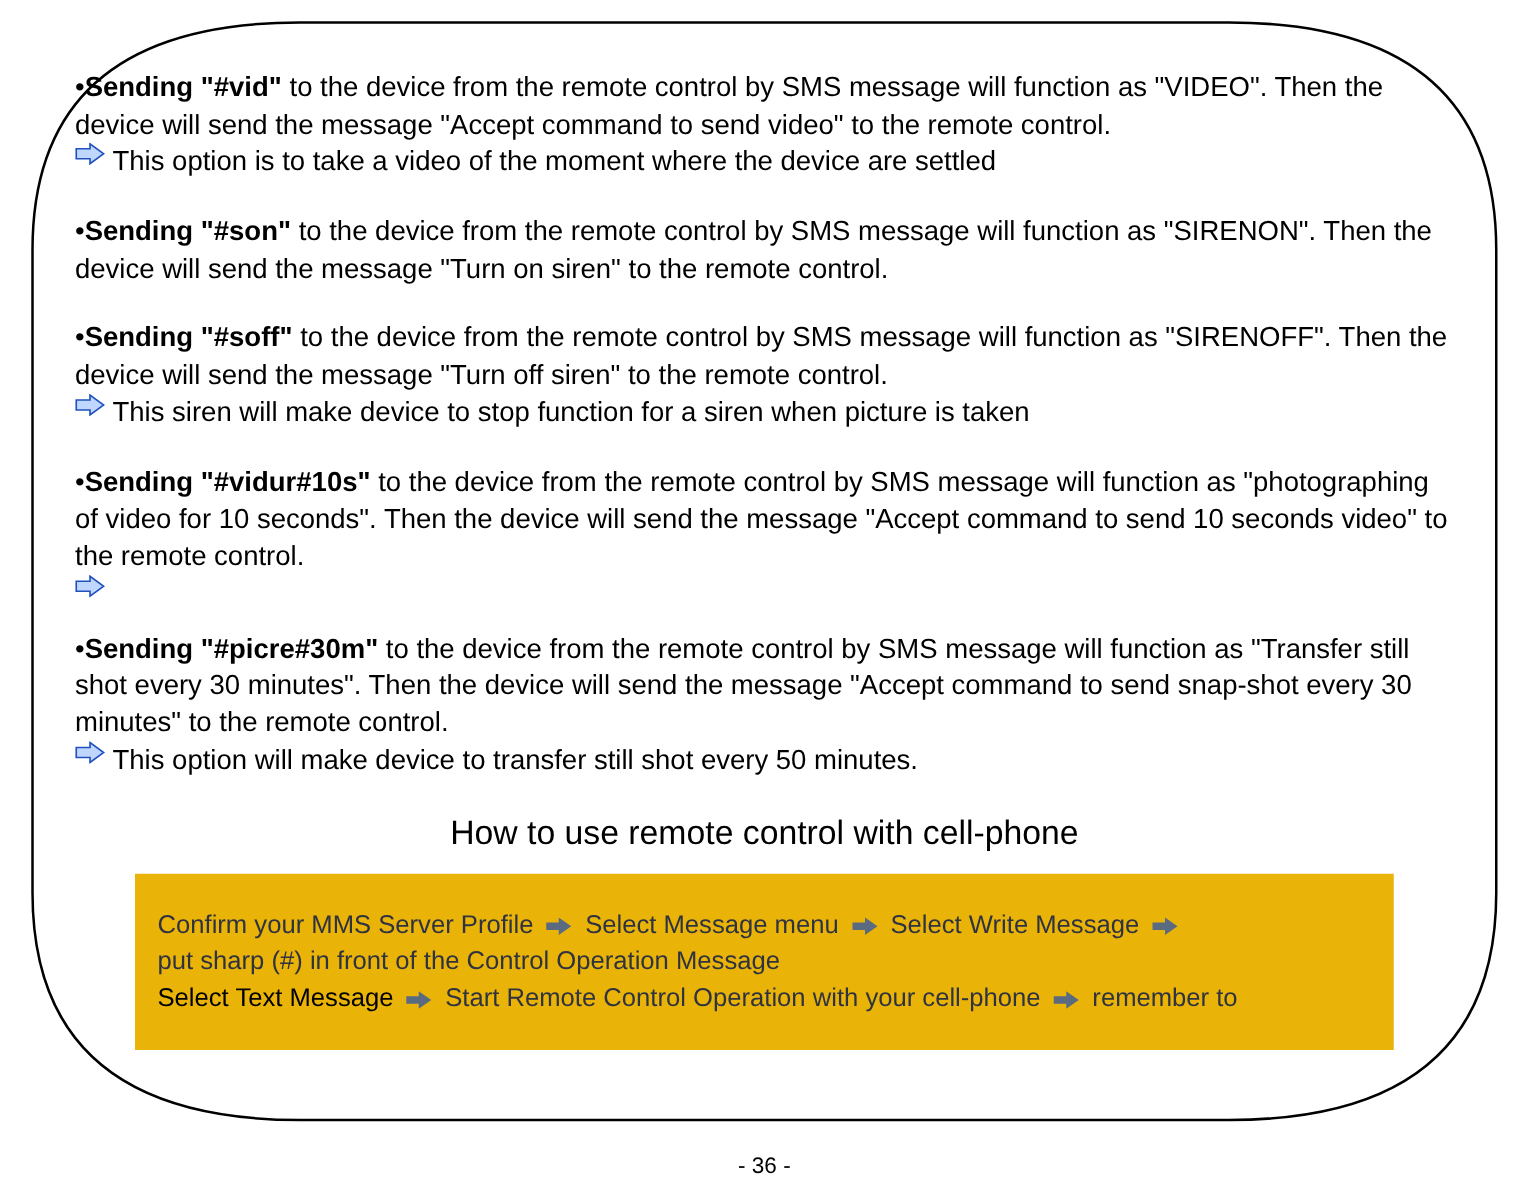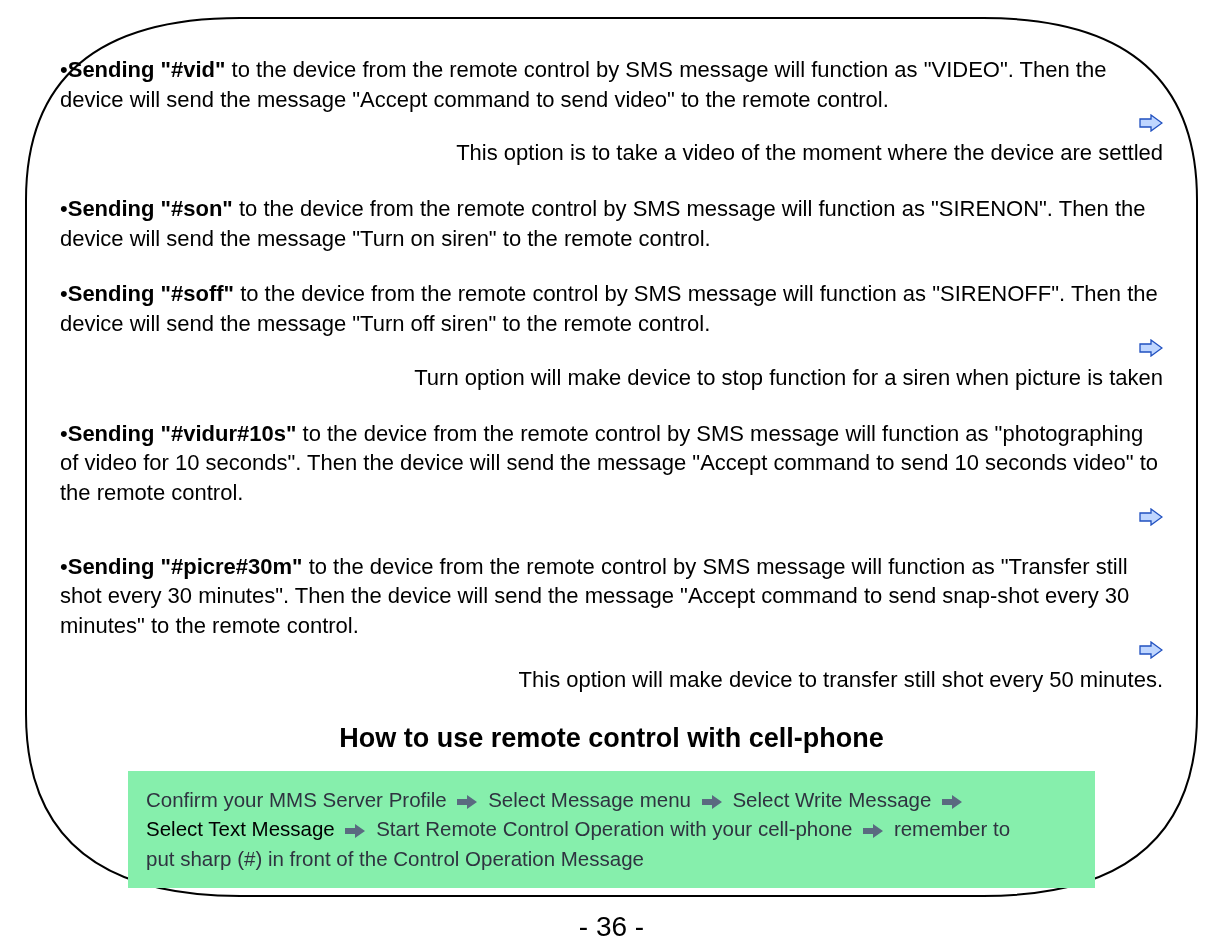--- a/index.html
+++ b/index.html
@@ -37,45 +37,44 @@
   .section {
     margin-bottom: 26px;
   }
 
   .lead b {
     font-weight: 700;
   }
 
   .note-line {
     display: flex;
-    align-items: flex-end;
+    align-items: flex-start;
     gap: 6px;
-    flex-direction: column;
   }
 
   
   .arrow-blue,
   .arrow-dark {
     display: inline-block;
     flex: 0 0 auto;
   }
   .arrow-blue svg { display: block; }
   .arrow-dark svg { display: block; }
 
   .heading {
     text-align: center;
-    font-weight: 700;
+    font-weight: 400;
     font-size: 27px;
     margin: 20px 0 14px;
   }
 
   .howto-box {
-    margin: 0 68px;
-    background: #86efac;
-    padding: 14px 18px;
+    margin: 0 48px;
+    background: #eab308;
+    padding: 26px 18px;
     font-size: 20.5px;
     line-height: 1.45;
     color: #2f3340;
   }
   .howto-box .flow-line {
     display: block;
   }
   .howto-box .chunk {
     white-space: nowrap;
   }
@@ -88,21 +87,21 @@
     vertical-align: -2px;
     margin: 0 4px;
   }
 
   .page-number {
     position: absolute;
     left: 0;
     width: 100%;
     bottom: 6px;
     text-align: center;
-    font-size: 28px;
+    font-size: 18px;
     color: #000;
   }
 </style>
 </head>
 <body>
 
 <div class="frame">
 <svg width="1223" height="949" viewBox="0 0 1223 949">
   <path d="
     M 26 200
@@ -136,21 +135,21 @@
   </div>
 
   <div class="section">
     <p class="lead">•<b>Sending "#soff"</b><span> to the device from the remote control by SMS message will function as "SIRENOFF". Then the device will send the message "Turn off siren" to the remote control.</span></p>
     <div class="note-line">
       <span class="arrow-blue">
         <svg width="24" height="18" viewBox="0 0 24 18">
           <path d="M1 5 H12 V1 L23 9 L12 17 V13 H1 Z" fill="#bfd6ff" stroke="#2050c0" stroke-width="1.3"></path>
         </svg>
       </span>
-      <span>Turn option will make device to stop function for a siren when picture is taken</span>
+      <span>This siren will make device to stop function for a siren when picture is taken</span>
     </div>
   </div>
 
   <div class="section">
     <p class="lead">•<b>Sending "#vidur#10s"</b><span> to the device from the remote control by SMS message will function as "photographing of video for 10 seconds". Then the device will send the message "Accept command to send 10 seconds video" to the remote control.</span></p>
     <div class="note-line">
       <span class="arrow-blue">
         <svg width="24" height="18" viewBox="0 0 24 18">
           <path d="M1 5 H12 V1 L23 9 L12 17 V13 H1 Z" fill="#bfd6ff" stroke="#2050c0" stroke-width="1.3"></path>
         </svg>
@@ -185,36 +184,36 @@
         <svg width="22" height="14" viewBox="0 0 22 14">
             <path d="M1 4 H11 V0 L21 7 L11 14 V10 H1 Z" fill="#5a6a80"></path>
           </svg>
       </span>
       <span class="chunk">Select Write Message</span>
       <span class="arrow-inline arrow-dark">
         <svg width="22" height="14" viewBox="0 0 22 14">
             <path d="M1 4 H11 V0 L21 7 L11 14 V10 H1 Z" fill="#5a6a80"></path>
           </svg>
       </span>
-    </span>
-    <span class="flow-line">
-      <span class="chunk sel">Select Text Message</span>
-      <span class="arrow-inline arrow-dark">
-        <svg width="22" height="14" viewBox="0 0 22 14">
-            <path d="M1 4 H11 V0 L21 7 L11 14 V10 H1 Z" fill="#5a6a80"></path>
-          </svg>
-      </span>
-      <span class="chunk">Start Remote Control Operation with your cell-phone</span>
-      <span class="arrow-inline arrow-dark">
-        <svg width="22" height="14" viewBox="0 0 22 14">
-            <path d="M1 4 H11 V0 L21 7 L11 14 V10 H1 Z" fill="#5a6a80"></path>
-          </svg>
-      </span>
-      <span>remember to</span>
     </span>
     <span class="flow-line">
       <span>put sharp (#) in front of the Control Operation Message</span>
     </span>
+    <span class="flow-line">
+      <span class="chunk sel">Select Text Message</span>
+      <span class="arrow-inline arrow-dark">
+        <svg width="22" height="14" viewBox="0 0 22 14">
+            <path d="M1 4 H11 V0 L21 7 L11 14 V10 H1 Z" fill="#5a6a80"></path>
+          </svg>
+      </span>
+      <span class="chunk">Start Remote Control Operation with your cell-phone</span>
+      <span class="arrow-inline arrow-dark">
+        <svg width="22" height="14" viewBox="0 0 22 14">
+            <path d="M1 4 H11 V0 L21 7 L11 14 V10 H1 Z" fill="#5a6a80"></path>
+          </svg>
+      </span>
+      <span>remember to</span>
+    </span>
   </div>
 
 </div>
 
 <div class="page-number">- 36 -</div>
 
 </body></html>

